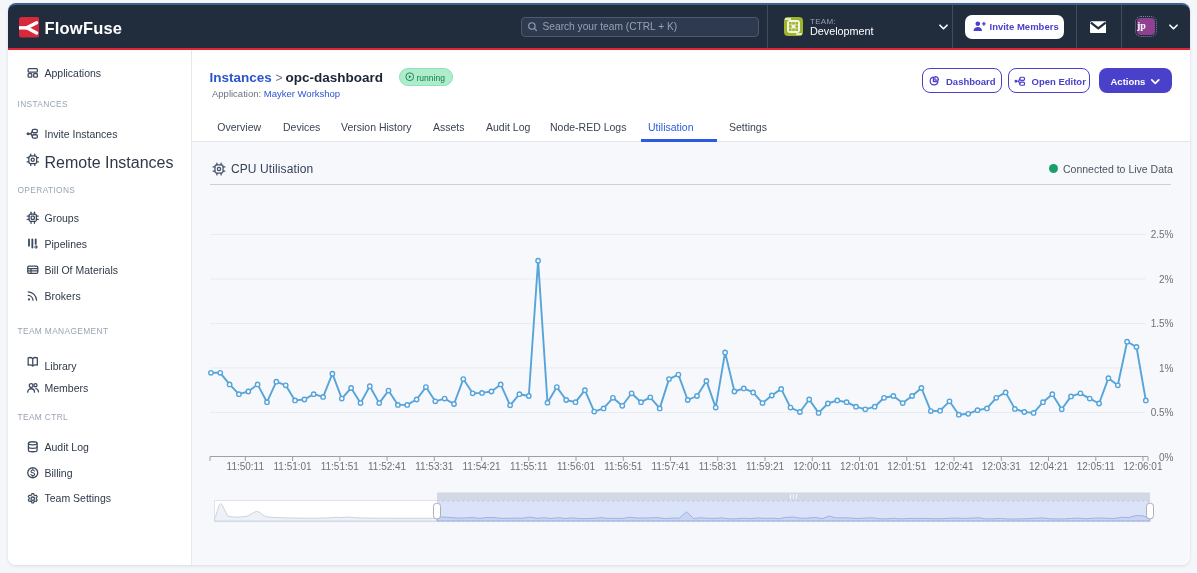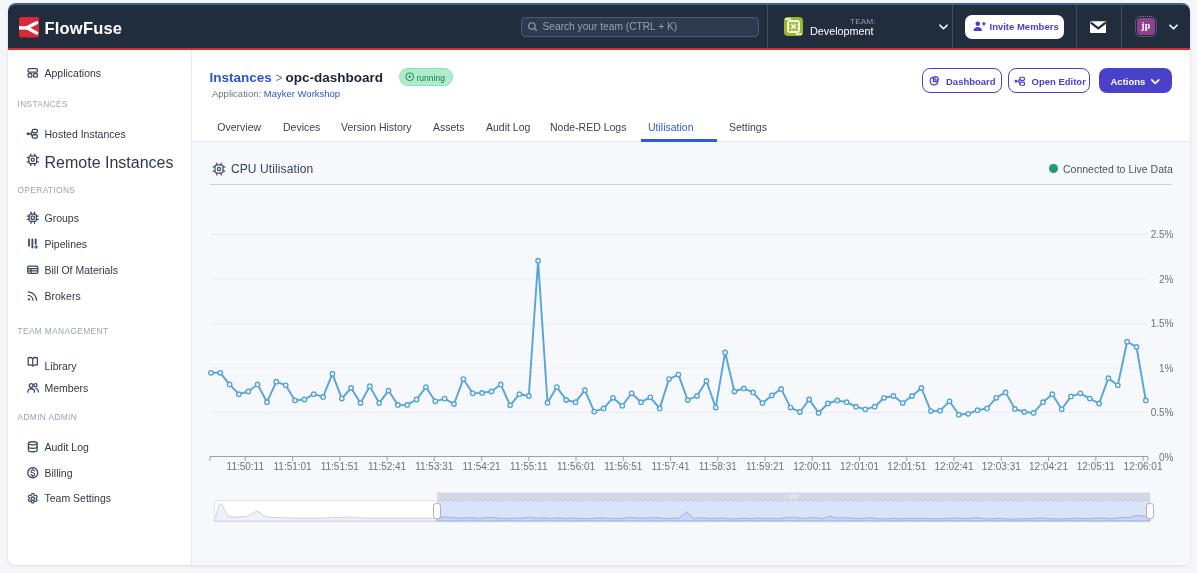--- a/index.html
+++ b/index.html
@@ -27,21 +27,21 @@
     </svg>
     <div class="abs" style="left:44.5px;top:66.8px;font-size:10.5px;color:#2e3949;">Applications</div>
     <div class="abs" style="left:17.5px;top:99.2px;font-size:8.4px;letter-spacing:0.35px;color:#9aa3b5;">INSTANCES</div>
     <svg class="abs" style="left:25.5px;top:126.95px" width="13.5" height="13.5" viewBox="0 0 20 20" fill="none" stroke="#3d4a5e" stroke-width="1.9" stroke-linecap="round" stroke-linejoin="round">
       <circle cx="3.0" cy="10" r="1.3"></circle>
       <line x1="4.3" y1="10" x2="7.3" y2="10"></line>
       <path d="M7.3,10 L9.2,6.2 M7.3,10 L9.2,13.8"></path>
       <rect x="9.4" y="3.6" width="7.4" height="4.9" rx="1.7"></rect>
       <rect x="9.4" y="11.5" width="7.4" height="4.9" rx="1.7"></rect>
     </svg>
-    <div class="abs" style="left:44.5px;top:127.5px;font-size:10.5px;color:#2e3949;">Hosted Instances</div>
+    <div class="abs" style="left:44.5px;top:127.5px;font-size:10.5px;color:#2e3949;">Invite Instances</div>
     <svg class="abs" style="left:25.5px;top:153.25px" width="13.5" height="13.5" viewBox="0 0 20 20" fill="none" stroke="#3d4a5e" stroke-width="1.9" stroke-linecap="round" stroke-linejoin="round">
       <rect x="4.2" y="4.2" width="11.6" height="11.6" rx="2.6"></rect>
       <circle cx="10" cy="10" r="2.3"></circle>
       <line x1="7" y1="1.6" x2="7" y2="4.2"></line>
       <line x1="13" y1="1.6" x2="13" y2="4.2"></line>
       <line x1="7" y1="15.8" x2="7" y2="18.4"></line>
       <line x1="13" y1="15.8" x2="13" y2="18.4"></line>
       <line x1="1.6" y1="7" x2="4.2" y2="7"></line>
       <line x1="1.6" y1="13" x2="4.2" y2="13"></line>
       <line x1="15.8" y1="7" x2="18.4" y2="7"></line>
@@ -90,21 +90,21 @@
       <line x1="10" y1="5.4" x2="10" y2="15.9"></line>
     </svg>
     <div class="abs" style="left:44.5px;top:360px;font-size:10.5px;color:#2e3949;">Library</div>
     <svg class="abs" style="left:25.5px;top:381.25px" width="13.5" height="13.5" viewBox="0 0 20 20" fill="none" stroke="#3d4a5e" stroke-width="1.9" stroke-linecap="round" stroke-linejoin="round">
       <circle cx="7.6" cy="6.8" r="2.8"></circle>
       <path d="M2.6,16.6 c0,-3.3 2.2,-5.1 5,-5.1 s5,1.8 5,5.1"></path>
       <circle cx="14" cy="6.2" r="2.3"></circle>
       <path d="M14.7,11.3 c2.3,0.3 3.7,2.1 3.7,4.7"></path>
     </svg>
     <div class="abs" style="left:44.5px;top:381.8px;font-size:10.5px;color:#2e3949;">Members</div>
-    <div class="abs" style="left:17.5px;top:411.7px;font-size:8.4px;letter-spacing:0.35px;color:#9aa3b5;">ADMIN ADMIN</div>
+    <div class="abs" style="left:17.5px;top:411.7px;font-size:8.4px;letter-spacing:0.35px;color:#9aa3b5;">TEAM CTRL</div>
     <svg class="abs" style="left:25.5px;top:440.25px" width="13.5" height="13.5" viewBox="0 0 20 20" fill="none" stroke="#3d4a5e" stroke-width="1.9" stroke-linecap="round" stroke-linejoin="round">
       <ellipse cx="10" cy="4.9" rx="6.4" ry="2.3"></ellipse>
       <path d="M3.6,4.9 V10 c0,1.3 2.9,2.3 6.4,2.3 s6.4,-1 6.4,-2.3 V4.9"></path>
       <path d="M3.6,10 V15.1 c0,1.3 2.9,2.3 6.4,2.3 s6.4,-1 6.4,-2.3 V10"></path>
     </svg>
     <div class="abs" style="left:44.5px;top:440.8px;font-size:10.5px;color:#2e3949;">Audit Log</div>
     <svg class="abs" style="left:25.5px;top:466.25px" width="13.5" height="13.5" viewBox="0 0 20 20" fill="none" stroke="#3d4a5e" stroke-width="1.9" stroke-linecap="round" stroke-linejoin="round">
       <circle cx="10" cy="10" r="7.4"></circle>
       <path d="M12.5,7.3 c-0.5,-0.9 -1.4,-1.4 -2.5,-1.4 c-1.4,0 -2.6,0.8 -2.6,2.1 c0,1.1 1,1.7 2.6,2 c1.8,0.3 2.8,0.9 2.8,2.1 c0,1.3 -1.2,2.1 -2.8,2.1 c-1.1,0 -2.2,-0.6 -2.7,-1.5 M10,4.4 v1.5 M10,14.2 v1.5" stroke-width="1.6"></path>
     </svg>
@@ -142,21 +142,21 @@
         <rect x="11.4" y="5" width="2.6" height="2.6"></rect>
         <rect x="5" y="8.2" width="2.6" height="2.6"></rect>
         <rect x="11.4" y="8.2" width="2.6" height="2.6"></rect>
         <rect x="5" y="11.4" width="2.6" height="2.6"></rect>
         <rect x="8.2" y="11.4" width="2.6" height="2.6"></rect>
         <rect x="11.4" y="11.4" width="2.6" height="2.6"></rect>
       </g>
       <rect x="1" y="1" width="6" height="2" fill="#fff" opacity="0.7"></rect>
       <rect x="12" y="16" width="6" height="2" fill="#fff" opacity="0.7"></rect>
     </svg>
-<div class="abs" style="left:810px;top:16.8px;font-size:8px;color:#98a1b3;letter-spacing:0.3px;margin-left:40px;">TEAM:</div>
+<div class="abs" style="left:810px;top:16.8px;font-size:8px;color:#98a1b3;letter-spacing:0.3px;">TEAM:</div>
 <div class="abs" style="left:810px;top:25px;font-size:10.8px;color:#fff;">Development</div>
 <svg class="abs" style="left:938px;top:23px" width="11" height="8" viewBox="0 0 12 9" fill="none" stroke="#fff" stroke-width="1.9" stroke-linecap="round" stroke-linejoin="round">
       <polyline points="2,2.5 6,6.5 10,2.5"></polyline>
     </svg>
 
 <div class="hdiv" style="left:952px;"></div>
 
 <div class="abs" style="left:965.3px;top:15px;width:98.5px;height:24px;background:#fff;border-radius:7px;"></div>
 <svg class="abs" style="left:971.5px;top:19px" width="14.5" height="14.5" viewBox="0 0 20 20" fill="#4a41cb">
       <circle cx="8" cy="6.5" r="3.2"></circle>
@@ -169,21 +169,21 @@
 <div class="hdiv" style="left:1075.5px;"></div>
 
 <svg class="abs" style="left:1089.5px;top:20.5px" width="16.5" height="12.5" viewBox="0 0 17 12.5">
       <rect width="17" height="12.5" rx="1.6" fill="#fff"></rect>
       <polyline points="0.9,1.4 8.5,7.3 16.1,1.4" fill="none" stroke="#212c3d" stroke-width="2.3"></polyline>
     </svg>
 
 <div class="hdiv" style="left:1121px;"></div>
 
 <div class="abs" style="left:1137px;top:17.5px;width:17.5px;height:17.5px;background:#8f4090;border-radius:4px;outline:1px dotted #7c87a0;outline-offset:1.5px;"></div>
-<div class="abs" style="left:1137px;top:19.5px;width:17.5px;text-align:center;font-family:'Liberation Serif',serif;font-size:10px;font-weight:bold;color:#fff;">jp</div>
+<div class="abs" style="left:1137px;top:19.5px;width:17.5px;text-align:left;font-family:'Liberation Serif',serif;font-size:10px;font-weight:bold;color:#fff;">jp</div>
 <svg class="abs" style="left:1167.5px;top:23px" width="11" height="8" viewBox="0 0 12 9" fill="none" stroke="#fff" stroke-width="1.9" stroke-linecap="round" stroke-linejoin="round">
       <polyline points="2,2.5 6,6.5 10,2.5"></polyline>
     </svg>
 
 <div class="abs" style="left:209.5px;top:70px;font-size:13.5px;font-weight:bold;color:#2b55cd;">Instances</div>
 <div class="abs" style="left:275.5px;top:70.5px;font-size:12px;color:#6b7280;">&gt;</div>
 <div class="abs" style="left:285.5px;top:70px;font-size:13.5px;font-weight:bold;color:#1b2434;">opc-dashboard</div>
 
 <div class="abs" style="left:399px;top:68px;width:53.5px;height:18px;background:#aeeccb;border:1px solid #8ce4b4;border-radius:9px;"></div>
 <svg class="abs" style="left:404.5px;top:72.3px" width="9.5" height="9.5" viewBox="0 0 20 20" fill="none" stroke="#0f7d4b" stroke-width="1.9">

